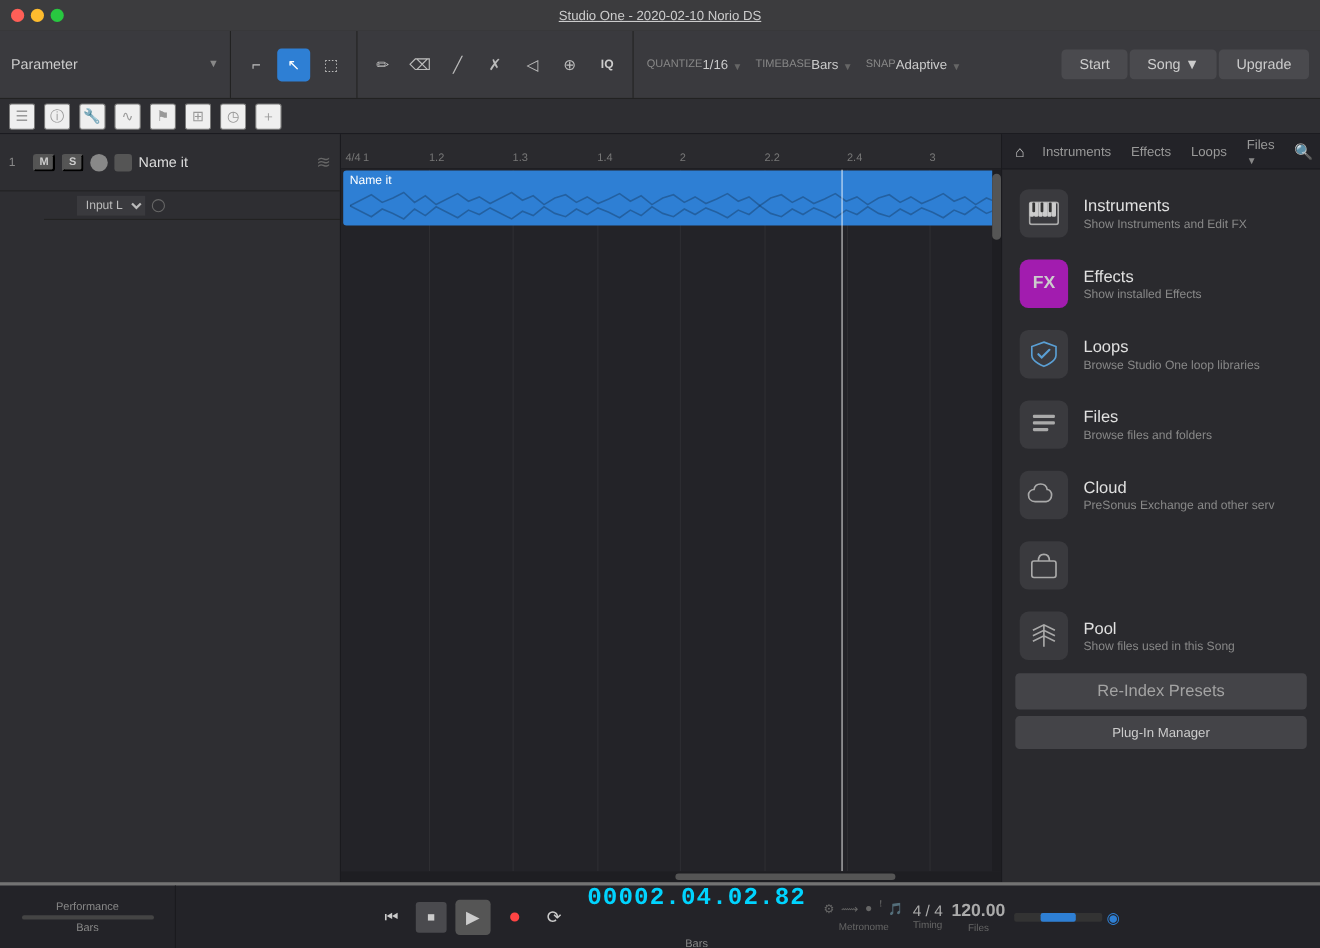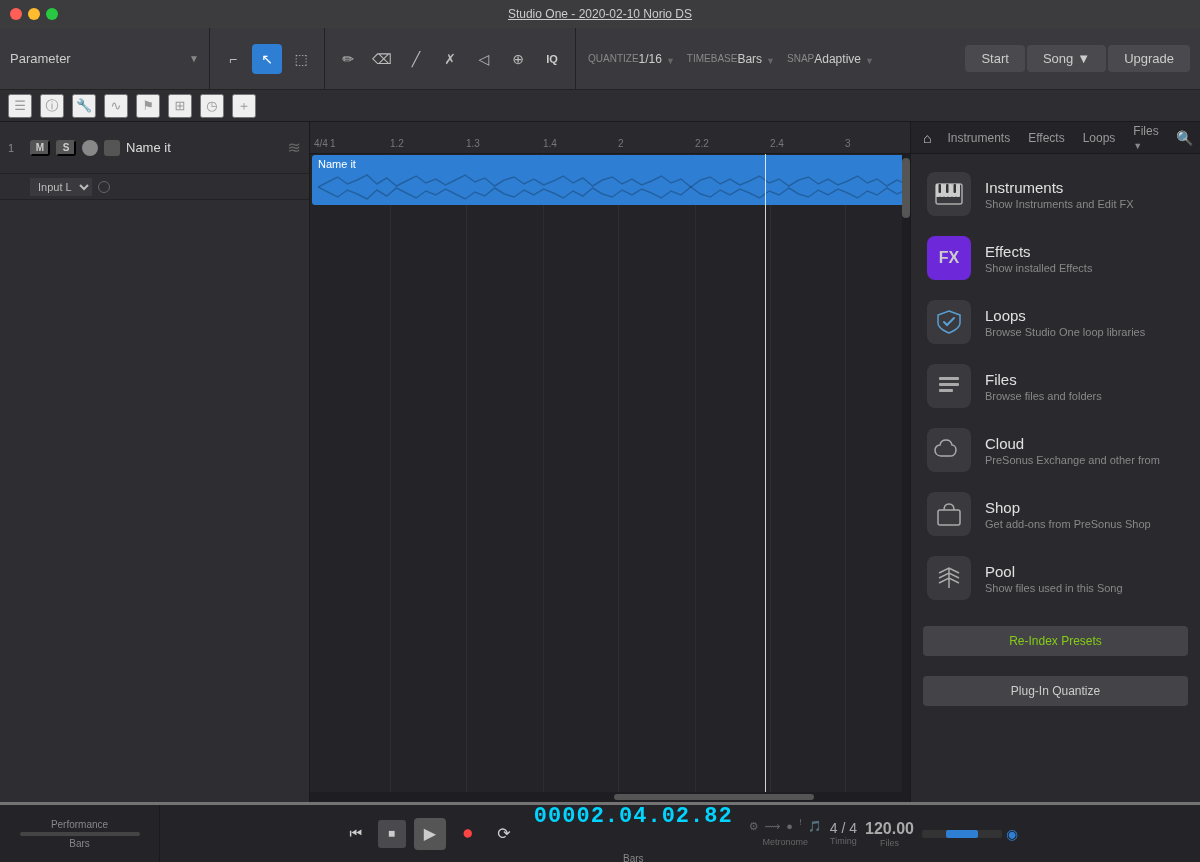--- a/index.html
+++ b/index.html
@@ -228,20 +228,21 @@
       font-size: 16px;
       color: #666;
     }
     .track-bottom-row {
       display: flex;
       align-items: center;
       gap: 6px;
       padding: 0 8px 0 30px;
       height: 26px;
       border-bottom: 1px solid #222;
+      margin-left: 40px;
     }
     .input-select {
       background: #3a3a3e;
       color: #bbb;
       border: none;
       font-size: 11px;
       padding: 2px 4px;
     }
     .input-dot {
       width: 12px;
@@ -407,27 +408,27 @@
       font-size: 15px;
       color: #e0e0e0;
       font-weight: 500;
       margin-bottom: 2px;
     }
     .browse-subtitle {
       font-size: 11px;
       color: #888;
     }
     .reindex-btn {
-      margin: 16px 12px;
+      margin: 2px 12px;
       padding: 8px 0;
       background: #444448;
       border: none;
       border-radius: 4px;
-      color: #84cc16;
-      font-size: 12px;
+      color: #a3a3a3;
+      font-size: 15px;
       cursor: pointer;
       width: calc(100% - 24px);
     }
     .pluginmgr-btn {
       margin: 4px 12px;
       padding: 8px 0;
       background: #444448;
       border: none;
       border-radius: 4px;
       color: #ccc;
@@ -755,21 +756,21 @@
           </svg>
         </div>
         <div class="browse-text">
           <div class="browse-title">Instruments</div>
           <div class="browse-subtitle">Show Instruments and Edit FX</div>
         </div>
       </div>
 
       
       <div class="browse-item">
-        <div class="browse-icon-wrap bi-effects" style="background:#6d28d9; font-size:16px; font-weight:bold; color:#ccc; display:flex; align-items:center; justify-content:center;">
+        <div class="browse-icon-wrap bi-effects" style="background:#a21caf; font-size:16px; font-weight:bold; color:#ccc; display:flex; align-items:center; justify-content:center;">
           <span style="font-weight:bold;font-size:16px;color:#ccc;">FX</span>
         </div>
         <div class="browse-text">
           <div class="browse-title">Effects</div>
           <div class="browse-subtitle">Show installed Effects</div>
         </div>
       </div>
 
       
       <div class="browse-item">
@@ -802,55 +803,51 @@
 
       
       <div class="browse-item">
         <div class="browse-icon-wrap bi-cloud">
           <svg width="32" height="24" viewBox="0 0 32 24">
             <path d="M8 18 C4 18 2 15 2 12 C2 9 4.5 7 7 7 C7.5 4 10 2 13 2 C16 2 18.5 4 19 7 C21 7 23 9 23 12 C23 15 21 18 18 18 Z" fill="none" stroke="#aaa" stroke-width="1.5"></path>
           </svg>
         </div>
         <div class="browse-text">
           <div class="browse-title">Cloud</div>
-          <div class="browse-subtitle">PreSonus Exchange and other from</div>
+          <div class="browse-subtitle">PreSonus Exchange and other serv</div>
         </div>
       </div>
 
       
       <div class="browse-item">
         <div class="browse-icon-wrap bi-shop">
           <svg width="28" height="28" viewBox="0 0 28 28">
             <rect x="3" y="10" width="22" height="15" rx="2" fill="none" stroke="#aaa" stroke-width="1.5"></rect>
             <path d="M9 10 C9 6 11 4 14 4 C17 4 19 6 19 10" fill="none" stroke="#aaa" stroke-width="1.5"></path>
           </svg>
         </div>
-        <div class="browse-text">
-          <div class="browse-title">Shop</div>
-          <div class="browse-subtitle">Get add-ons from PreSonus Shop</div>
-        </div>
       </div>
 
       
       <div class="browse-item">
         <div class="browse-icon-wrap bi-pool">
           <svg width="28" height="28" viewBox="0 0 28 28">
             <path d="M14 4 L14 24 M4 9 L14 4 L24 9 M4 14 L14 9 L24 14 M4 19 L14 14 L24 19" fill="none" stroke="#aaa" stroke-width="1.5"></path>
           </svg>
         </div>
         <div class="browse-text">
           <div class="browse-title">Pool</div>
           <div class="browse-subtitle">Show files used in this Song</div>
         </div>
       </div>
 
       
       <button class="reindex-btn">Re-Index Presets</button>
       
-      <button class="pluginmgr-btn">Plug-In Quantize</button>
+      <button class="pluginmgr-btn">Plug-In Manager</button>
     </div>
   </div>
 
 </div>
 
 <div class="bottom-transport-wrap">
   <div id="transport-bar">
 
     <div class="transport-left">
       <span class="perf-label">Performance</span>

